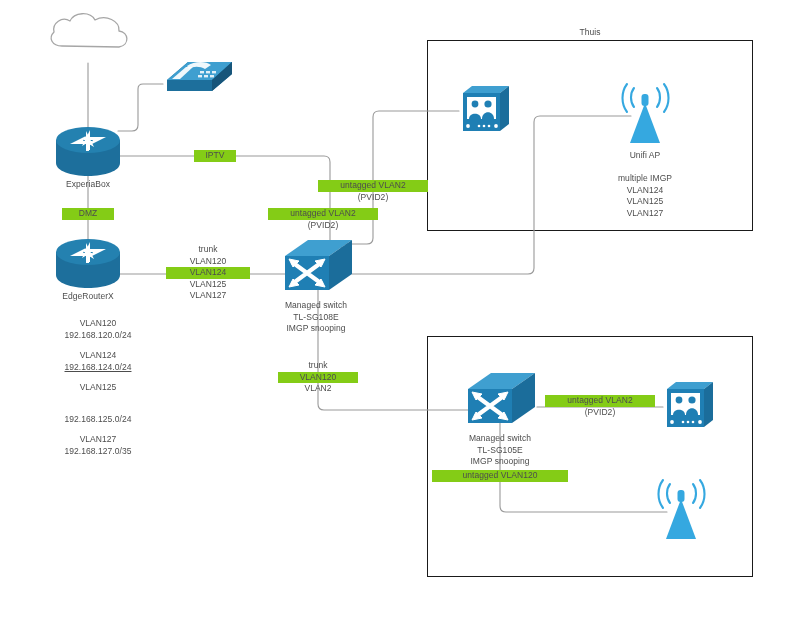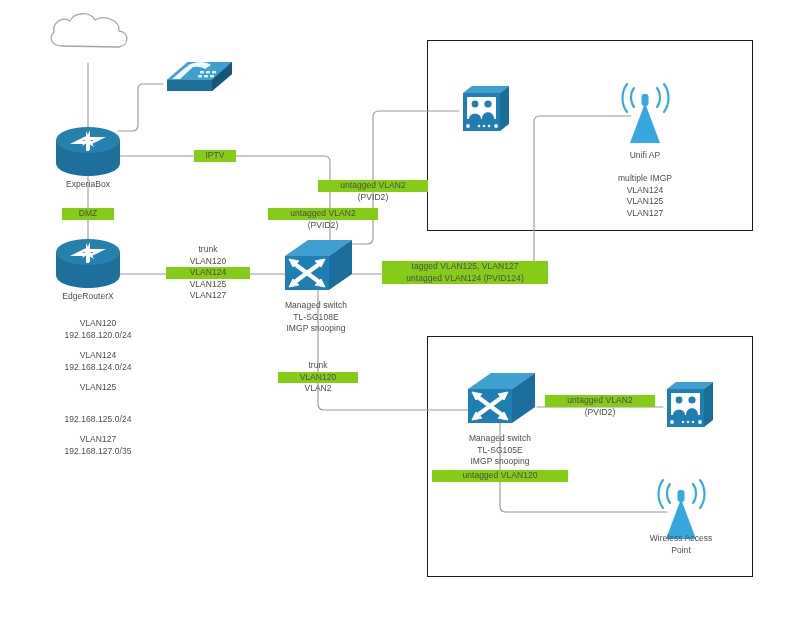--- a/index.html
+++ b/index.html
@@ -57,20 +57,21 @@
     text-align: center;
     background: #ffffff;
   }
 </style>
 </head>
 <body>
 
 <div id="canvas">
 
   <div class="grpbox" style="left:427px; top:40px; width:326px; height:191px;"></div>
+  <div class="grptitle" style="left:427px; top:27px; width:326px;">Thuis</div>
 
   <div class="grpbox" style="left:427px; top:336px; width:326px; height:241px;"></div>
 
   <svg id="edges" class="layer">
     <g fill="none" stroke="#999999" stroke-width="1.1" stroke-linecap="round" stroke-linejoin="round">
 
       <path d="M 88,63 L 88,140"></path>
 
       <path d="M 163,84 L 143,84 Q 138,84 138,89 L 138,125 Q 138,131 132,131 L 118,131"></path>
 
@@ -248,21 +249,21 @@
     <div class="lbl" style="position:static; width:100%;">VLAN127</div>
   </div>
 
   <div style="position:absolute; left:28px; top:318px; width:140px; z-index:3;">
     <div style="margin-bottom:9px;">
       <div class="lbl" style="position:static; width:100%;">VLAN120</div>
       <div class="lbl" style="position:static; width:100%;">192.168.120.0/24</div>
     </div>
     <div style="margin-bottom:9px;">
       <div class="lbl" style="position:static; width:100%;">VLAN124</div>
-      <div class="lbl" style="position:static; width:100%;">192.168.124.0/24</div>
+      <div class="lbl" style="position:static; width:100%;text-decoration:underline;">192.168.124.0/24</div>
     </div>
     <div style="margin-bottom:9px;">
       <div class="lbl" style="position:static; width:100%;">VLAN125</div>
       <div class="lbl" style="position:static; width:100%;margin-top:20px;">192.168.125.0/24</div>
     </div>
     <div>
       <div class="lbl" style="position:static; width:100%;">VLAN127</div>
       <div class="lbl" style="position:static; width:100%;">192.168.127.0/35</div>
     </div>
   </div>
@@ -276,24 +277,20 @@
     <div class="lbl onwhite" style="position:static; width:100%;">untagged VLAN2</div>
     <div class="lbl" style="position:static; width:100%;">(PVID2)</div>
   </div>
 
   <div style="position:absolute; left:256px; top:300px; width:120px; z-index:3;">
     <div class="lbl" style="position:static; width:100%;">Managed switch</div>
     <div class="lbl" style="position:static; width:100%;">TL-SG108E</div>
     <div class="lbl" style="position:static; width:100%;">IMGP snooping</div>
   </div>
 
-  <div style="position:absolute; left:382px; top:261px; width:166px; z-index:3;">
-    <div class="lbl onwhite" style="position:static; width:100%;">tagged VLAN125, VLAN127</div>
-    <div class="lbl onwhite" style="position:static; width:100%;">untagged VLAN124 (PVID124)</div>
-  </div>
 
   <div style="position:absolute; left:278px; top:360px; width:80px; z-index:3;">
     <div class="lbl" style="position:static; width:100%;">trunk</div>
     <div class="lbl onwhite" style="position:static; width:100%;">VLAN120</div>
     <div class="lbl" style="position:static; width:100%;text-align:center;">VLAN2</div>
   </div>
 
   <div class="lbl" style="left:600px; top:150px; width:90px;">Unifi AP</div>
 
   <div style="position:absolute; left:600px; top:173px; width:90px; z-index:3;">
@@ -309,18 +306,14 @@
     <div class="lbl" style="position:static; width:100%;">IMGP snooping</div>
   </div>
 
   <div style="position:absolute; left:545px; top:395px; width:110px; z-index:3;">
     <div class="lbl onwhite" style="position:static; width:100%;">untagged VLAN2</div>
     <div class="lbl" style="position:static; width:100%;">(PVID2)</div>
   </div>
 
   <div class="lbl onwhite" style="left:432px; top:470px; width:136px;">untagged VLAN120</div>
 
-  <div style="position:absolute; left:626px; top:533px; width:110px; z-index:3;">
-    <div class="lbl" style="position:static; width:100%;">Wireless Access</div>
-    <div class="lbl" style="position:static; width:100%;">Point</div>
-  </div>
 
 </div>
 
 </body></html>

